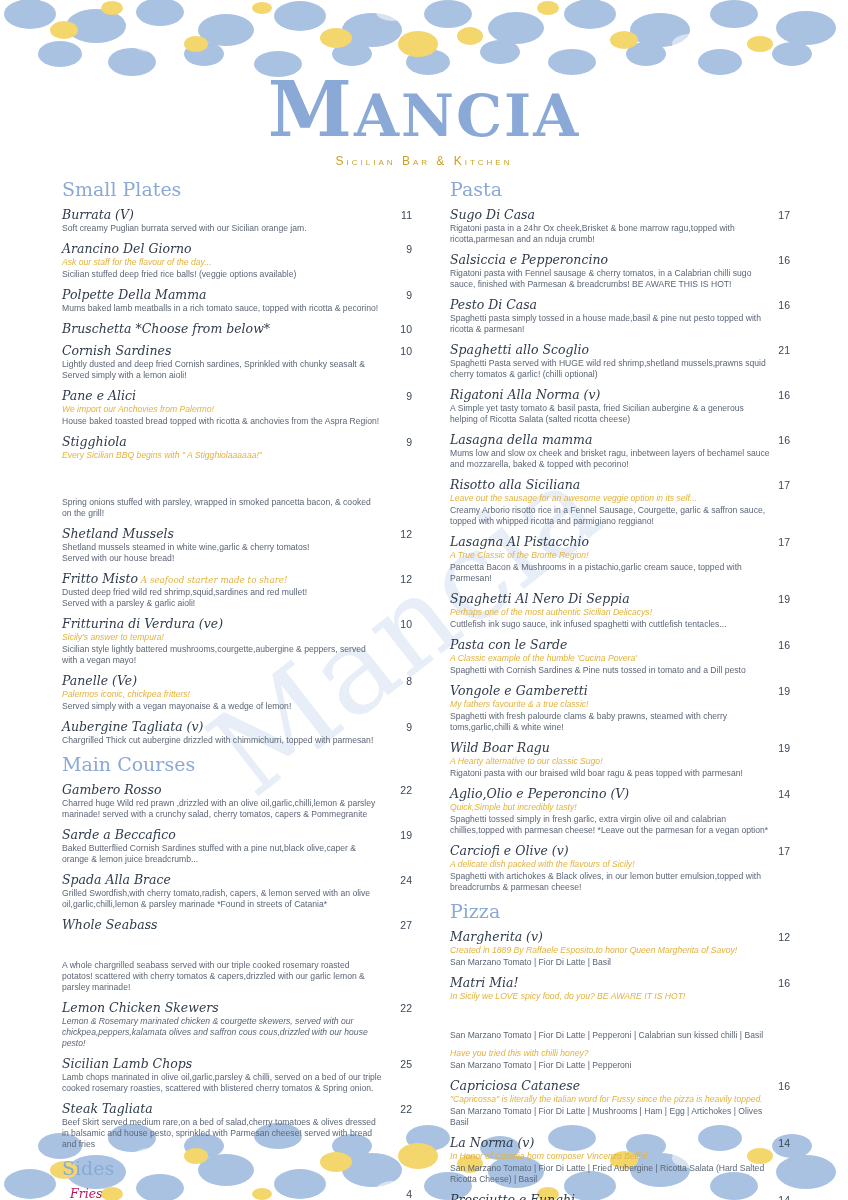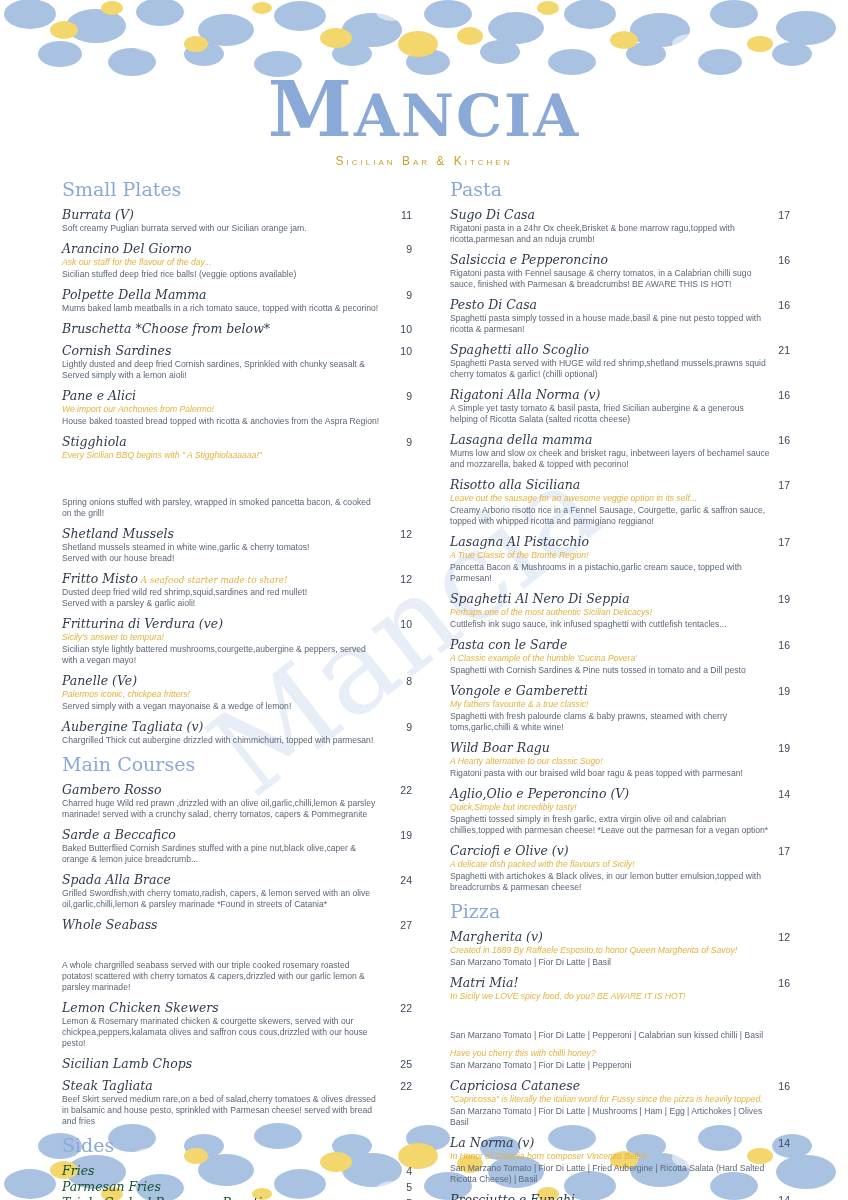--- a/index.html
+++ b/index.html
@@ -103,21 +103,21 @@
     color:#e3b23c;
     font-style:italic;
     margin-top:1px;
   }
   .inline-note{color:#e3b23c;font-style:italic;}
   .sides-row{
     display:flex;align-items:baseline;justify-content:space-between;
     margin-bottom:1px;
   }
   .sides-name{
-    font-family:"DejaVu Serif", serif;font-style:italic;font-size:12.5px;color:#14532d;
+    font-family:"DejaVu Serif", serif;font-style:italic;font-size:12.5px;color:#be185d;margin-left:8px;
   }
   .sides-price{font-family:"Liberation Sans", sans-serif;font-size:10.5px;color:#3b4757;}
 </style>
 </head>
 <body>
 
 <div class="border-band border-top">
   <svg width="848" height="90">
     <g opacity="0.85">
       <g fill="#9bb8de">
@@ -293,27 +293,28 @@
           <div class="item-name">Whole Seabass</div>
           <div class="item-price">27</div>
         </div>
         <div class="item-desc" style="white-space: pre-line; margin-top: 28px;">A whole chargrilled seabass served with our triple cooked rosemary roasted potatos! scattered with cherry tomatos &amp; capers,drizzled with our garlic lemon &amp; parsley marinade!</div>
       </div>
       <div class="item">
         <div class="item-head">
           <div class="item-name">Lemon Chicken Skewers</div>
           <div class="item-price">22</div>
         </div>
-        <div class="item-desc" style="white-space: pre-line;">Lemon &amp; Rosemary marinated chicken &amp; courgette skewers, served with our chickpea,peppers,kalamata olives and saffron cous cous,drizzled with our house pesto!</div>
+        <div class="item-desc" style="white-space: pre-line; font-style: italic;">Lemon &amp; Rosemary marinated chicken &amp; courgette skewers, served with our chickpea,peppers,kalamata olives and saffron cous cous,drizzled with our house pesto!</div>
       </div>
       <div class="item">
         <div class="item-head">
           <div class="item-name">Sicilian Lamb Chops</div>
           <div class="item-price">25</div>
         </div>
+        <div class="item-desc" style="white-space: pre-line;">Lamb chops marinated in olive oil,garlic,parsley &amp; chilli, served on a bed of our triple cooked rosemary roasties, scattered with blistered cherry tomatos &amp; Spring onion.</div>
       </div>
       <div class="item">
         <div class="item-head">
           <div class="item-name">Steak Tagliata</div>
           <div class="item-price">22</div>
         </div>
         <div class="item-desc" style="white-space: pre-line;">Beef Skirt served medium rare,on a bed of salad,cherry tomatoes &amp; olives dressed in balsamic and house pesto, sprinkled with Parmesan cheese! served with bread and fries</div>
       </div>
       <div class="section-title mt">Sides</div>
       <div class="sides-row">
@@ -448,21 +449,21 @@
       </div>
       <div class="item">
         <div class="item-head">
           <div class="item-name">Matri Mia!</div>
           <div class="item-price">16</div>
         </div>
         <div class="note">In Sicily we LOVE spicy food, do you? BE AWARE IT IS HOT!</div>
         <div class="item-desc" style="white-space: pre-line; margin-top: 28px;">San Marzano Tomato | Fior Di Latte | Pepperoni | Calabrian sun kissed chilli | Basil</div>
       </div>
       <div class="item">
-        <div class="note">Have you cherry this with chilli honey?</div>
+        <div class="note">Have you tried this with chilli honey?</div>
         <div class="item-desc" style="white-space: pre-line;">San Marzano Tomato | Fior Di Latte | Pepperoni</div>
       </div>
       <div class="item">
         <div class="item-head">
           <div class="item-name">Capriciosa Catanese</div>
           <div class="item-price">16</div>
         </div>
         <div class="note">"Capricossa" is literally the italian word for Fussy since the pizza is heavily topped.</div>
         <div class="item-desc" style="white-space: pre-line;">San Marzano Tomato | Fior Di Latte | Mushrooms | Ham | Egg | Artichokes | Olives Basil</div>
       </div>

